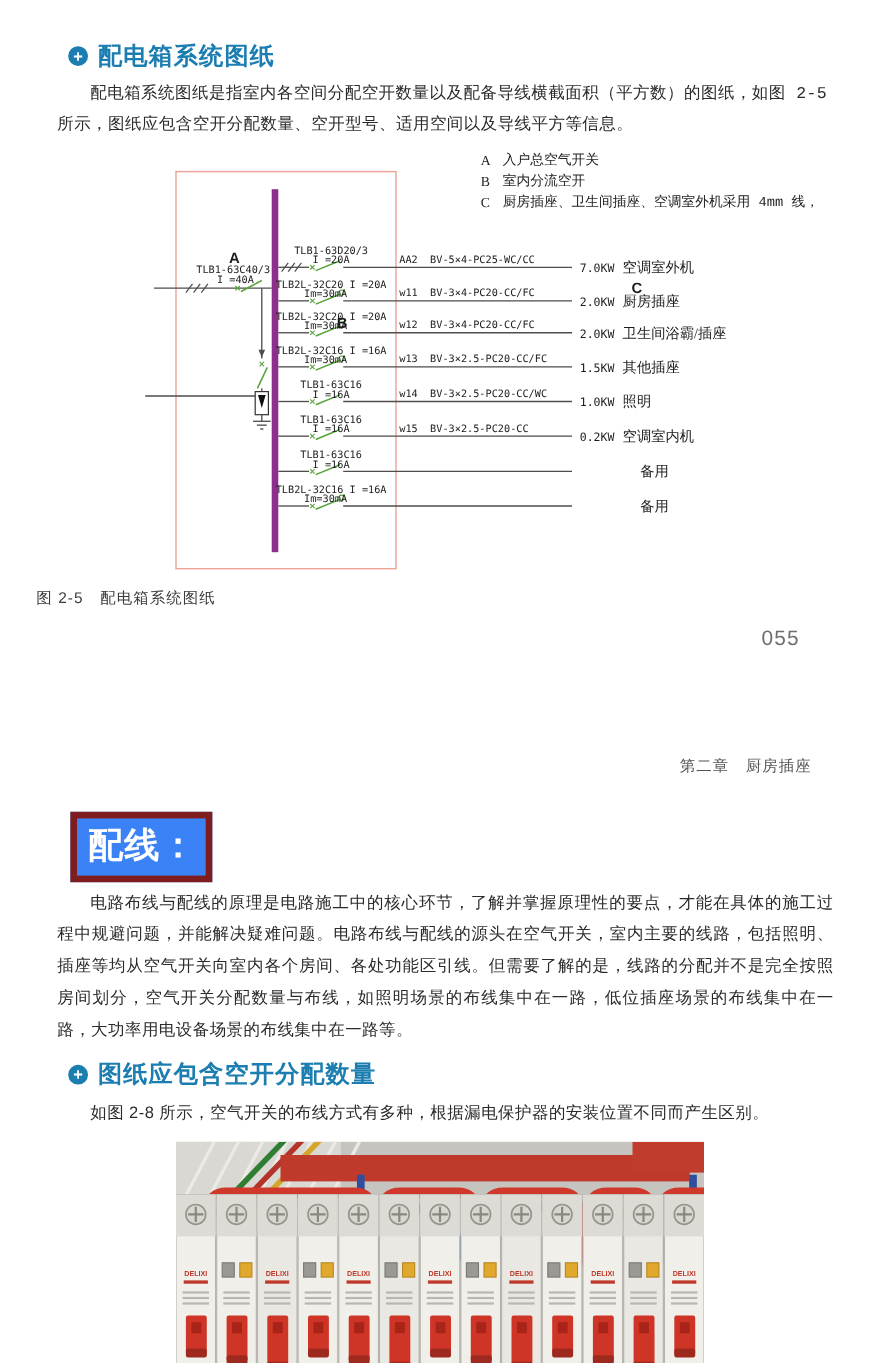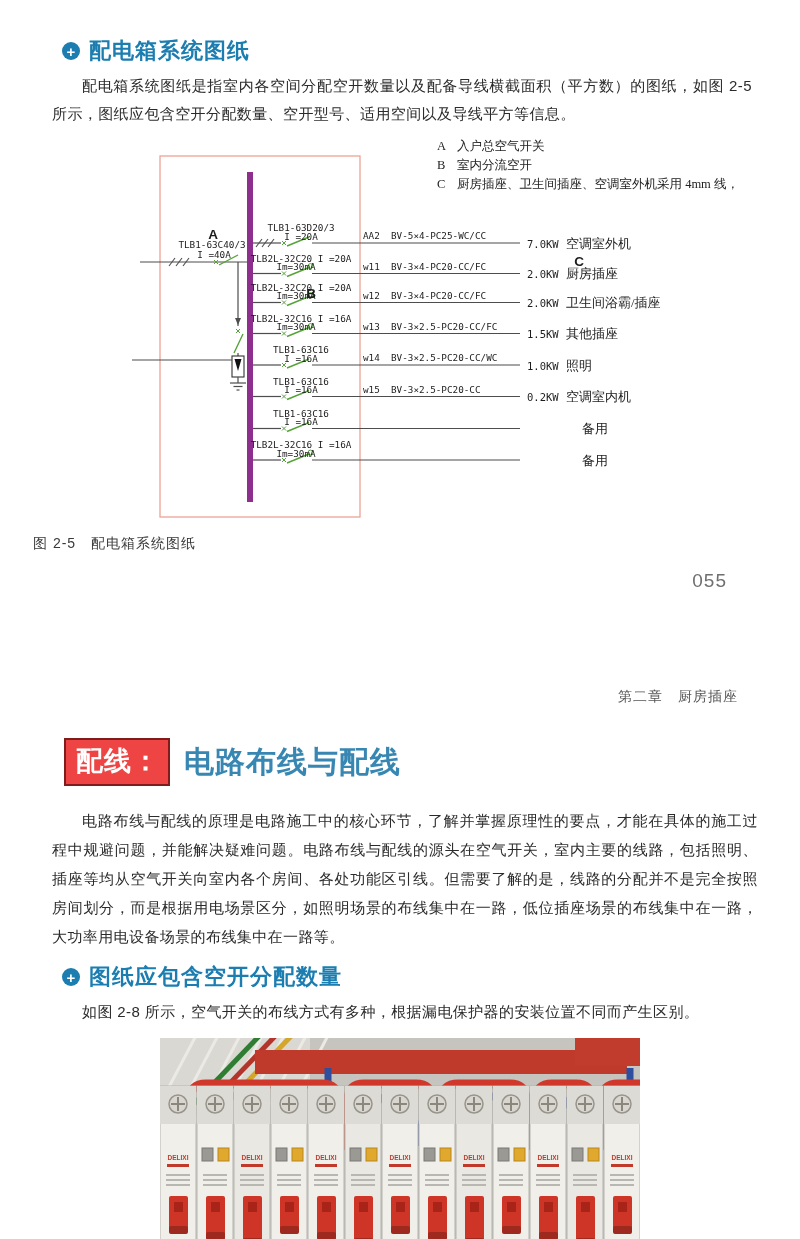--- a/index.html
+++ b/index.html
@@ -20,45 +20,45 @@
   .sec-title{font-size:22px;font-weight:bold;color:#1b7db0;letter-spacing:1px;text-align:right;}
   
   .para{
     font-size:15px;line-height:28px;color:#2b2b2b;text-align:justify;
     text-indent:2em;letter-spacing:0.4px;
   }
   
   .legend{font-family:"Liberation Serif",serif;font-size:12.5px;color:#222;line-height:19px;}
   .legend-row{display:flex;}
   .legend-key{width:20px;flex:0 0 auto;}
-  .legend-text{white-space:nowrap;}
+  .legend-text{white-space:nowrap;font-family:Liberation Mono, monospace;}
   .legend-cont{padding-left:20px;}
   
   .caption{width:800px;text-align:left;font-size:14px;color:#3a3a3a;letter-spacing:1px;margin-left:33px;}
   .pagenum{font-size:19px;color:#6f6f6f;letter-spacing:1px;margin-left:28px;}
   .chapter{font-size:14px;color:#555;letter-spacing:1px;}
   
   .banner{display:flex;align-items:center;}
   .banner-tag{
-    background:#ef4444;border:2px solid #7f1d1d;color:#fff;
-    font-size:27px;font-weight:bold;padding:3px 8px 5px 10px;letter-spacing:1px;
+    background:#3b82f6;border:6px solid #7f1d1d;color:#fff;
+    font-size:32px;font-weight:bold;padding:3px 8px 5px 10px;letter-spacing:1px;
   }
   .banner-title{font-size:30px;font-weight:bold;color:#3787b2;margin-left:14px;letter-spacing:1px;}
   svg text{user-select:none;}
   .photo-frame{overflow:hidden;background:#c9c7c2;}
 </style>
 </head>
 <body>
 
 <div class="abs sec-heading" style="left:62px;top:36px;">
   <span class="plus-icon">+</span>
   <span class="sec-title">配电箱系统图纸</span>
 </div>
 
-<div class="abs para" style="left:52px;top:72px;width:700px;">配电箱系统图纸是指室内各空间分配空开数量以及配备导线横截面积（平方数）的图纸，如图 2-5 所示，图纸应包含空开分配数量、空开型号、适用空间以及导线平方等信息。</div>
+<div class="abs para" style="left:52px;top:72px;width:700px;font-family:Liberation Mono, monospace;">配电箱系统图纸是指室内各空间分配空开数量以及配备导线横截面积（平方数）的图纸，如图 2-5 所示，图纸应包含空开分配数量、空开型号、适用空间以及导线平方等信息。</div>
 
 <div class="abs legend" style="left:437px;top:137px;">
   <div class="legend-row">
     <span class="legend-key">A</span>
     <span class="legend-text">入户总空气开关</span>
   </div>
   <div class="legend-row">
     <span class="legend-key">B</span>
     <span class="legend-text">室内分流空开</span>
   </div>
@@ -196,24 +196,23 @@
   </svg>
 
 <div class="abs caption" style="left:0;top:535px;">图 2-5　配电箱系统图纸</div>
 
 <div class="abs pagenum" style="right:73px;top:570px;">055</div>
 
 <div class="abs chapter" style="right:62px;top:688px;">第二章　厨房插座</div>
 
 <div class="abs banner" style="left:64px;top:738px;">
   <span class="banner-tag">配线：</span>
-  <span class="banner-title">电路布线与配线</span>
 </div>
 
-<div class="abs para" style="left:52px;top:806px;width:706px;line-height:29px;">电路布线与配线的原理是电路施工中的核心环节，了解并掌握原理性的要点，才能在具体的施工过程中规避问题，并能解决疑难问题。电路布线与配线的源头在空气开关，室内主要的线路，包括照明、插座等均从空气开关向室内各个房间、各处功能区引线。但需要了解的是，线路的分配并不是完全按照房间划分，而是根据用电场景区分，如照明场景的布线集中在一路，低位插座场景的布线集中在一路，大功率用电设备场景的布线集中在一路等。</div>
+<div class="abs para" style="left:52px;top:806px;width:706px;line-height:29px;">电路布线与配线的原理是电路施工中的核心环节，了解并掌握原理性的要点，才能在具体的施工过程中规避问题，并能解决疑难问题。电路布线与配线的源头在空气开关，室内主要的线路，包括照明、插座等均从空气开关向室内各个房间、各处功能区引线。但需要了解的是，线路的分配并不是完全按照房间划分，空气开关分配数量与布线，如照明场景的布线集中在一路，低位插座场景的布线集中在一路，大功率用电设备场景的布线集中在一路等。</div>
 
 <div class="abs sec-heading" style="left:62px;top:962px;">
   <span class="plus-icon">+</span>
   <span class="sec-title">图纸应包含空开分配数量</span>
 </div>
 
 <div class="abs para" style="left:52px;top:998px;width:700px;">如图 2-8 所示，空气开关的布线方式有多种，根据漏电保护器的安装位置不同而产生区别。</div>
 
 <div class="abs photo-frame" style="left:160px;top:1038px;width:480px;height:201px;">
   <svg id="photo" width="480" height="230" viewBox="0 0 480 230">

